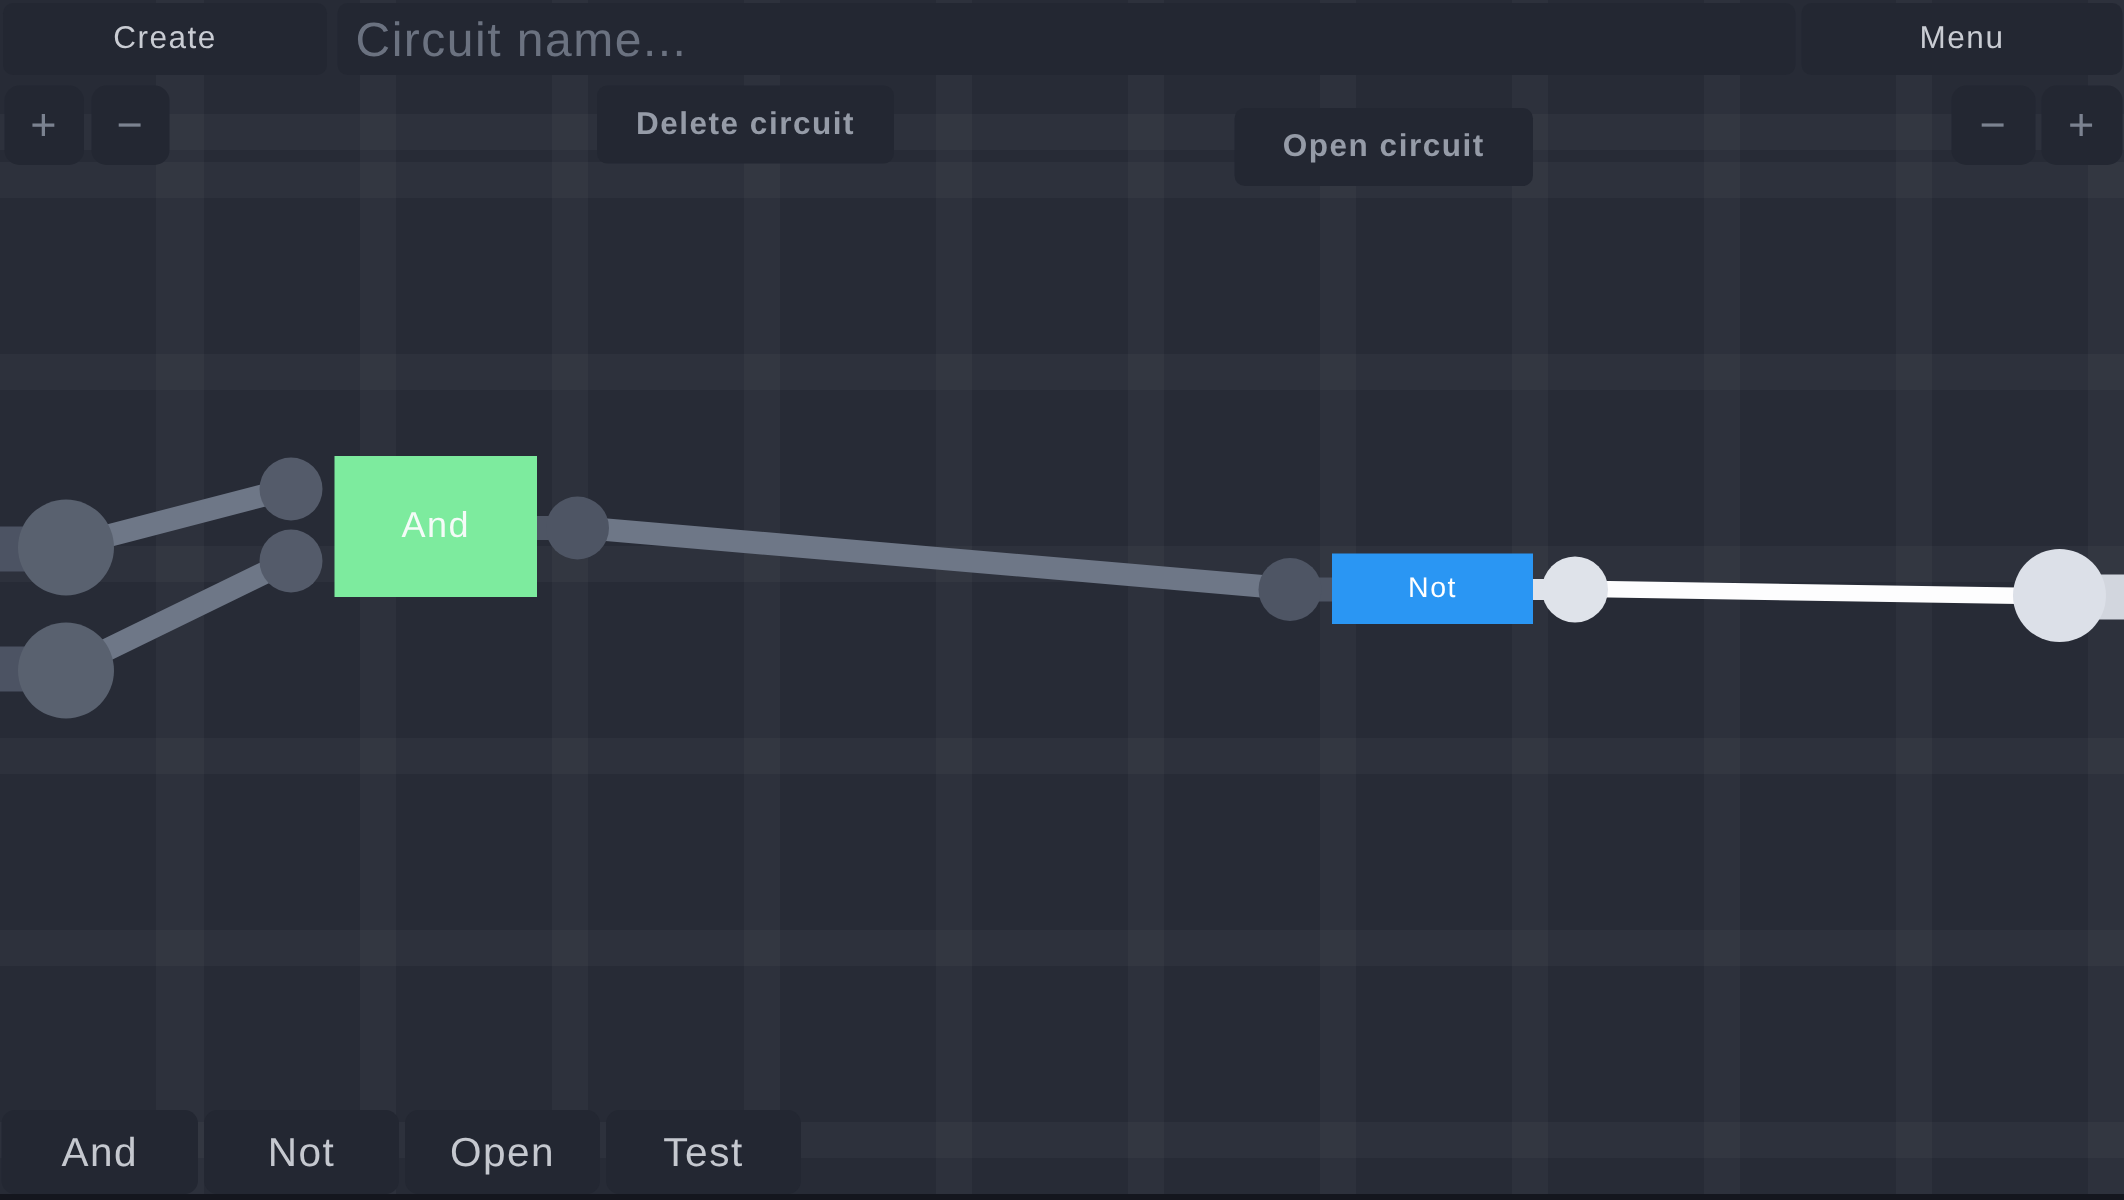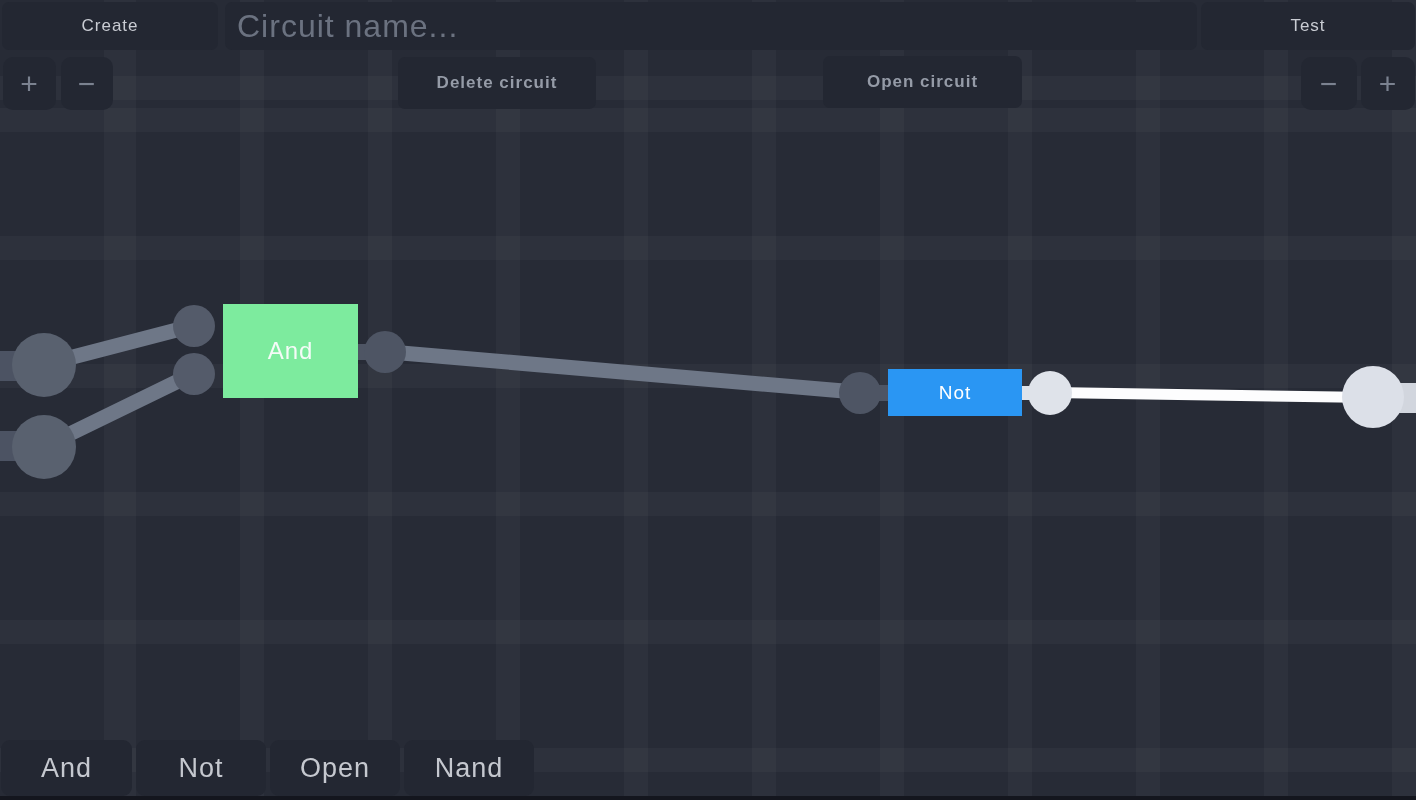--- a/index.html
+++ b/index.html
@@ -9,39 +9,39 @@
     background-color:#272b36;
     background-image:
       repeating-linear-gradient(90deg, rgba(255,255,255,0.028) 0 24px, rgba(255,255,255,0) 24px 128px),
       repeating-linear-gradient(0deg,  rgba(255,255,255,0.028) 0 24px, rgba(255,255,255,0) 24px 128px);
     background-position:112px 0,0 100px;
   }
   
   .btn{
     position:absolute;display:flex;align-items:center;justify-content:center;
     background:#232732;border-radius:7px;color:#c9ccd3;
-    font-size:17px;font-weight:400;letter-spacing:1px;cursor:pointer;
+    font-size:21px;font-weight:400;letter-spacing:1px;cursor:pointer;
     user-select:none;
   }
   .btn.small{border-radius:10px;color:#7b8290;font-size:30px;font-weight:300;}
   .btn.mid{color:#959ba7;font-weight:bold;}
   .create-btn{left:2px;top:2px;width:216px;height:48px;}
   .menu-btn{left:1201px;top:2px;width:214px;height:48px;}
   .circuit-input{
     position:absolute;left:225px;top:2px;width:972px;height:48px;
     background:#232732;border:none;outline:none;border-radius:7px;
     color:#c9ccd3;font-family:"Liberation Sans",sans-serif;
     font-size:32px;letter-spacing:1px;padding:0 0 0 12px;box-sizing:border-box;
   }
   .circuit-input::placeholder{color:#6b7280;opacity:1;}
   .zin-l {left:3px;  top:57px;width:53px;height:53px;}
   .zout-l{left:61px; top:57px;width:52px;height:53px;}
   .del-btn {left:398px;top:57px;width:198px;height:52px;}
   .clr-btn {left:600px;top:57px;width:215px;height:52px;}
-  .opn-btn {left:823px;top:56px;width:199px;height:52px;}
+  .opn-btn {left:823px;top:72px;width:199px;height:52px;}
   .zout-r{left:1301px;top:57px;width:56px;height:53px;}
   .zin-r {left:1361px;top:57px;width:54px;height:53px;}
   
   .canvas{position:absolute;inset:0;}
   .wire{position:absolute;transform-origin:0 50%;border-radius:2px;z-index:1;}
   .wire-a{left:44px;top:357px;width:156px;height:15px;background:#6e7787;transform:rotate(-14.6deg);}
   .wire-b{left:44px;top:439px;width:167px;height:15px;background:#6e7787;transform:rotate(-26deg);}
   .wire-c{left:385px;top:344px;width:477px;height:15px;background:#6e7787;transform:rotate(4.93deg);}
   .wire-w{left:1050px;top:387px;width:324px;height:11px;background:#fdfdfe;transform:rotate(0.89deg);}
   .stub{position:absolute;z-index:0;}
@@ -77,21 +77,21 @@
   .pal-test{left:404px;width:130px;}
   .bottom-strip{position:absolute;left:0;top:796px;width:1416px;height:4px;background:#14161e;z-index:4;}
 </style>
 </head>
 <body>
 
 <div class="app">
 
   <div class="btn create-btn">Create</div>
   <input class="circuit-input" type="text" placeholder="Circuit name..." style="">
-  <div class="btn menu-btn">Test</div>
+  <div class="btn menu-btn">Menu</div>
 
   <div class="btn small zin-l">+</div>
   <div class="btn small zout-l">−</div>
   <div class="btn mid del-btn">Delete circuit</div>
   <div class="btn mid opn-btn">Open circuit</div>
   <div class="btn small zout-r">−</div>
   <div class="btn small zin-r">+</div>
 
   <div class="canvas">
 
@@ -121,16 +121,16 @@
       <span>And</span>
     </div>
     <div class="gate gate-not">
       <span>Not</span>
     </div>
   </div>
 
   <div class="pal pal-and">And</div>
   <div class="pal pal-not">Not</div>
   <div class="pal pal-nand">Open</div>
-  <div class="pal pal-test">Nand</div>
+  <div class="pal pal-test">Test</div>
 
   <div class="bottom-strip"></div>
 </div>
 
 </body></html>

